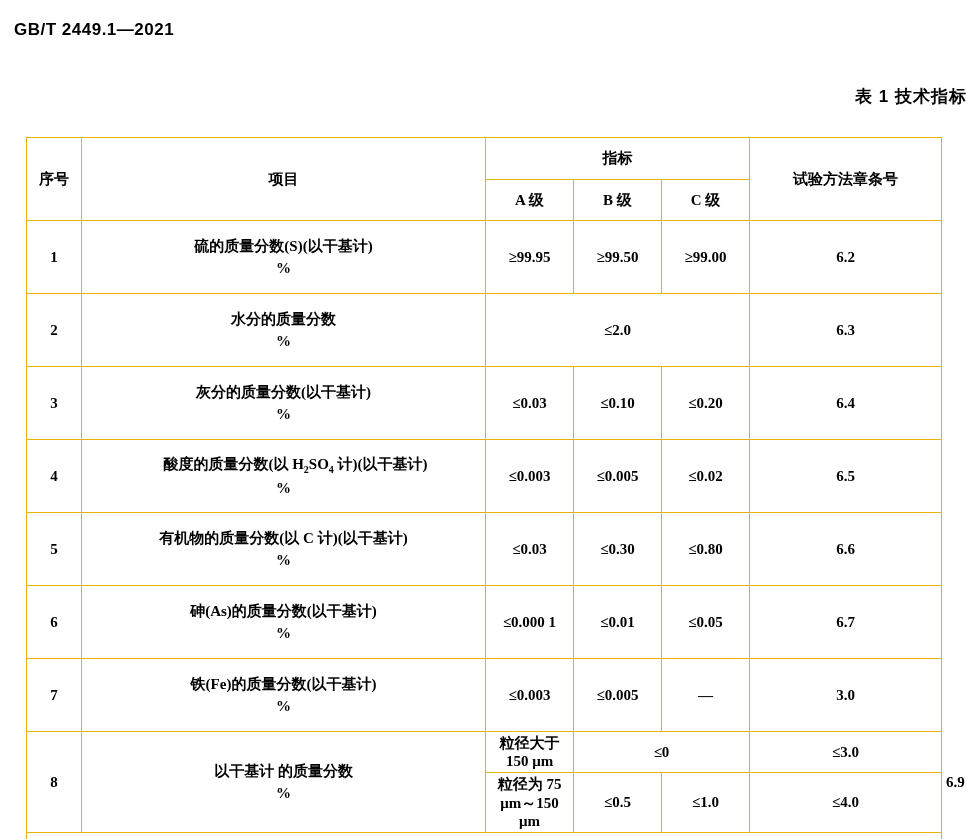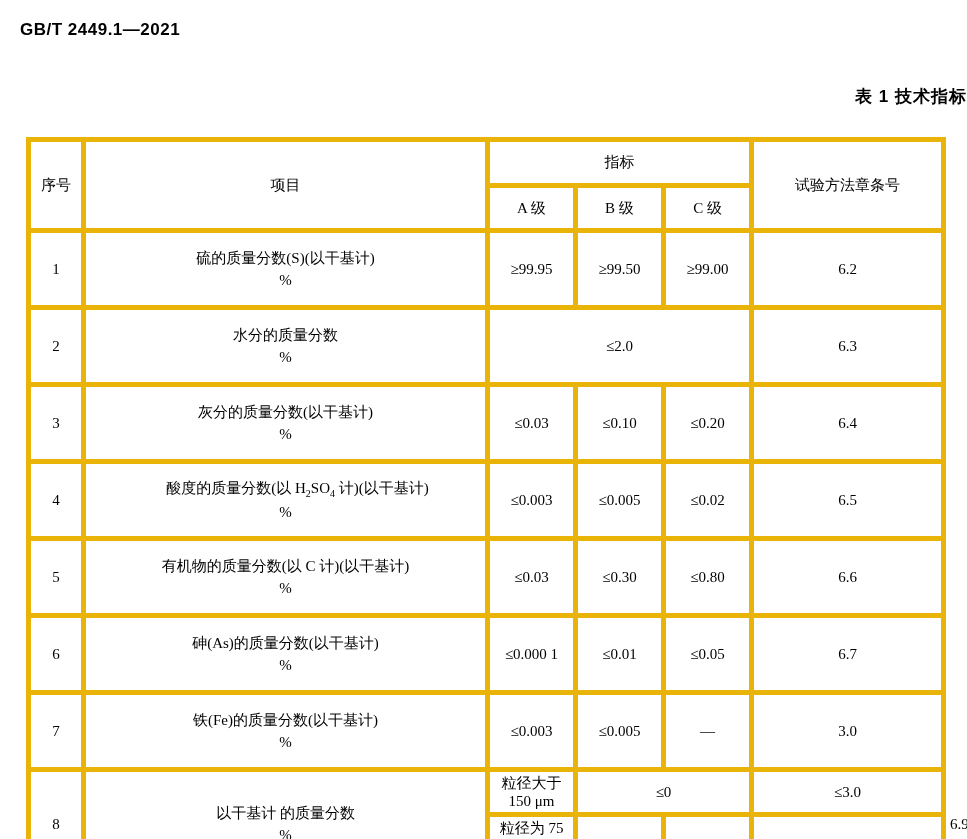--- a/index.html
+++ b/index.html
@@ -18,21 +18,21 @@
   .page {
     position: relative;
     width: 967px;
     height: 839px;
     box-sizing: border-box;
     padding: 0;
   }
   .std-header {
     position: absolute;
     top: 20px;
-    left: 20px;
+    left: 14px;
     font-family: "Liberation Sans", "DejaVu Sans", sans-serif;
     font-weight: bold;
     font-size: 17px;
     letter-spacing: 0.5px;
   }
   .table-title {
     position: absolute;
     top: 85px;
     left: 0;
     width: 967px;
@@ -48,25 +48,25 @@
     left: 26px;
     width: 915px;
   }
   table.spec {
     border-collapse: collapse;
     width: 915px;
     table-layout: fixed;
     font-size: 15px;
   }
   table.spec td, table.spec th {
-    border: 5px solid #eab308;
+    border: 1px solid #eab308;
     text-align: center;
     vertical-align: middle;
     padding: 2px 4px;
-    font-weight: normal;
+    font-weight: bold;
   }
   .c-seq { width: 55px; }
   .c-item { width: 404px; }
   .c-a { width: 88px; }
   .c-b { width: 88px; }
   .c-c { width: 88px; }
   .c-method { width: 192px; }
 
   .hdr-row1 td { height: 37px; font-size: 15px; }
   .hdr-row2 td { height: 36px; font-size: 15px; }

